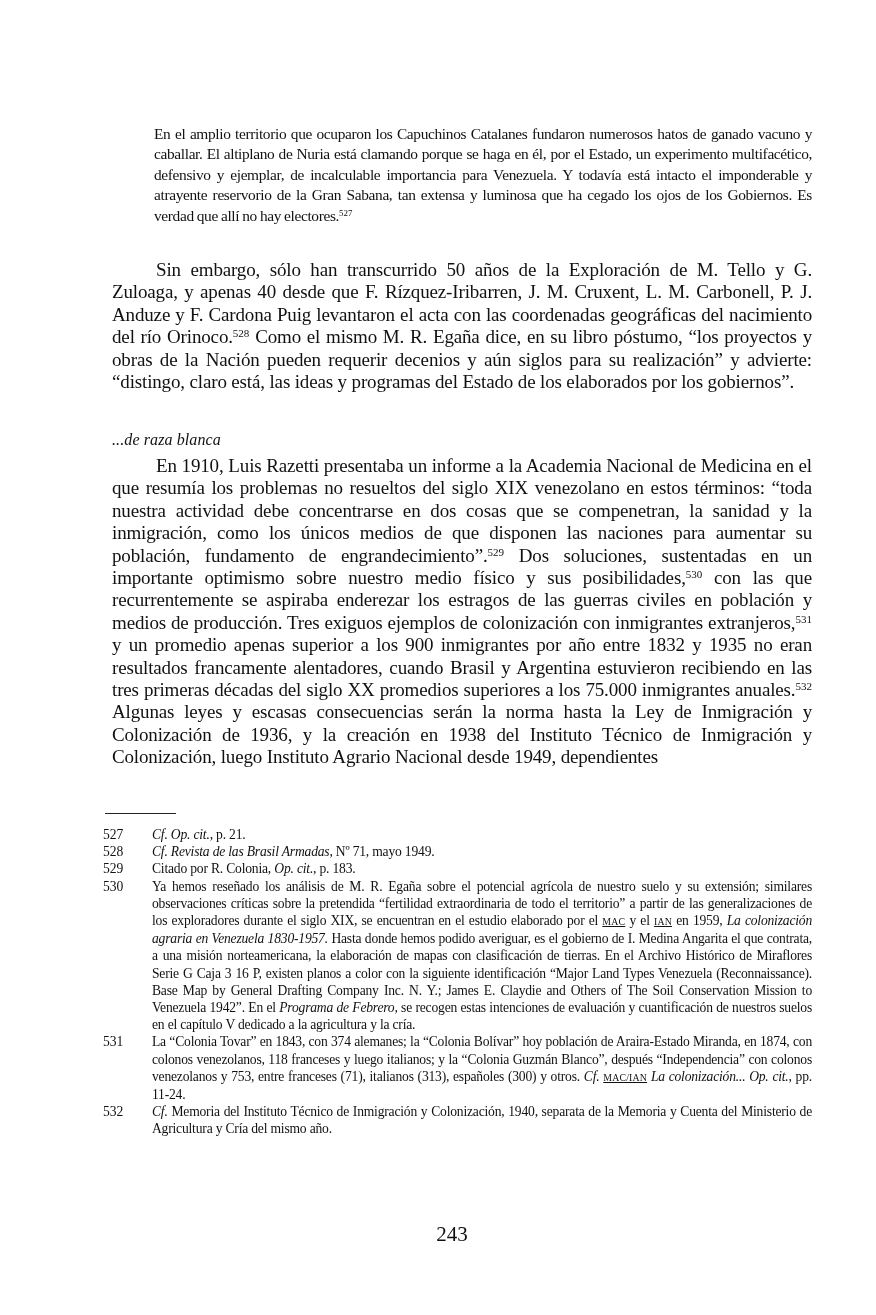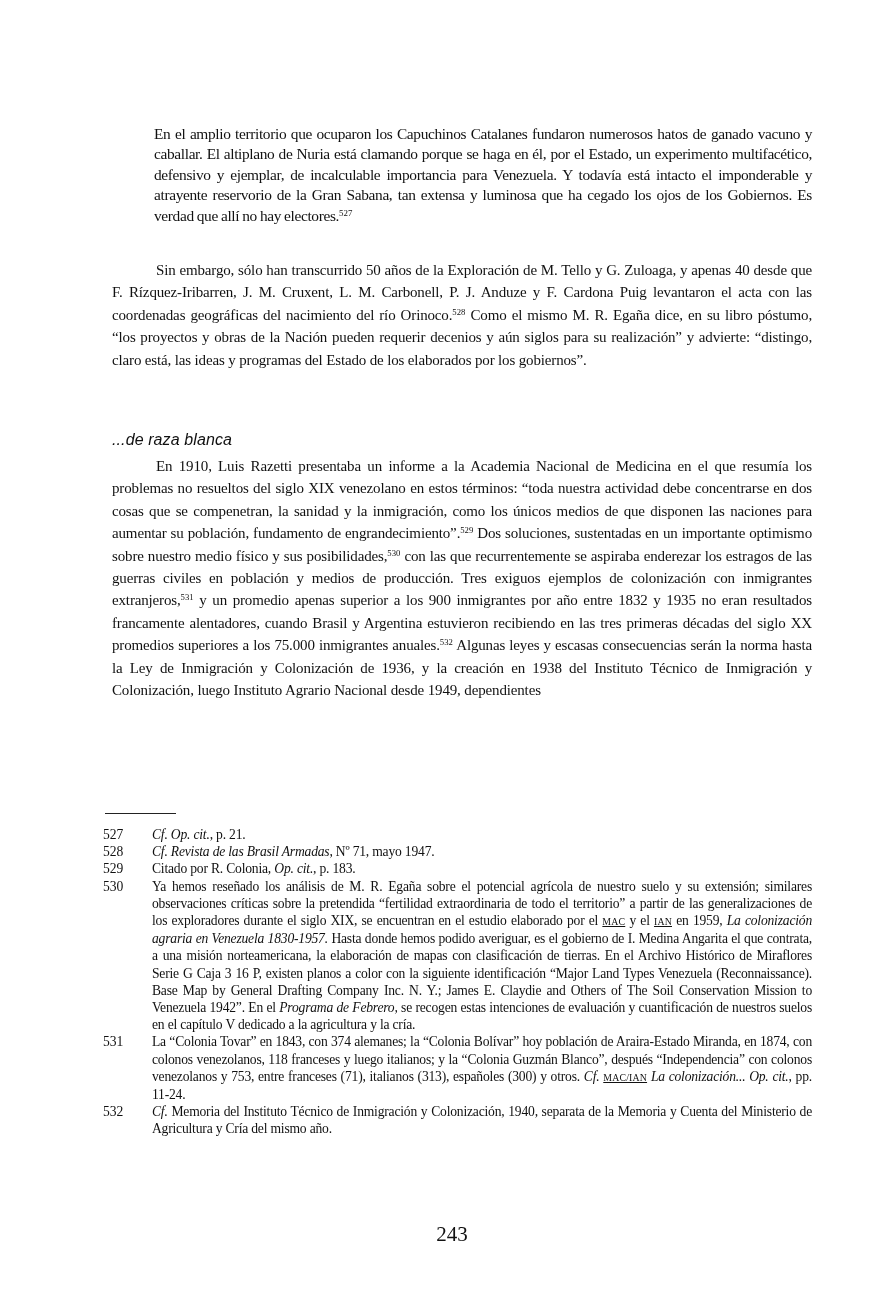--- a/index.html
+++ b/index.html
@@ -6,29 +6,29 @@
   body { width: 876px; height: 1315px; position: relative; overflow: hidden; color: #111111; }
   .page { position: absolute; left: 0; top: 0; width: 748px; height: 1315px; }
 
   .quote {
     position: absolute; left: 154px; top: 124px; width: 658px;
     font-family: "Liberation Serif", serif; font-size: 15.4px; line-height: 20.4px;
     text-align: justify; letter-spacing: -0.35px; word-spacing: -0.5px;
   }
   .body {
     position: absolute; left: 112px; width: 700px;
-    font-family: "Liberation Serif", serif; font-size: 15px; line-height: 22.4px;
+    font-family: "Liberation Serif", serif; font-size: 19px; line-height: 22.4px;
     text-align: justify; letter-spacing: -0.15px;
   }
   .body p { margin: 0; text-indent: 44px; }
   #para1 { top: 259px; }
   #para2 { top: 455px; }
   .section-heading {
     position: absolute; left: 112px; top: 430px;
-    font-family: Liberation Sans, sans-serif; font-style: italic; font-size: 16px; line-height: 20px;
+    font-family: Liberation Serif, serif; font-style: italic; font-size: 16px; line-height: 20px;
     letter-spacing: 0.1px;
   }
   sup.fn { font-size: 0.58em; vertical-align: 0.55em; line-height: 0; letter-spacing: 0; }
 
   .sep { position: absolute; left: 105px; top: 813px; width: 71px; height: 0; border-top: 1px solid #222; }
 
   .footnotes {
     position: absolute; left: 103px; top: 826px; width: 709px;
     font-family: "Liberation Serif", serif; font-size: 13.6px; line-height: 17.2px;
   }
@@ -60,21 +60,21 @@
 
   <div class="sep"></div>
 
   <div class="footnotes" id="footnotes">
       <div class="fn-row">
         <span class="fn-num">527</span>
         <span class="fn-text"><i>Cf. Op. cit.</i><span>, p. 21.</span></span>
       </div>
       <div class="fn-row">
         <span class="fn-num">528</span>
-        <span class="fn-text"><i>Cf. Revista de las Brasil Armadas</i><span>, Nº 71, mayo 1947.</span></span>
+        <span class="fn-text"><i>Cf. Revista de las Brasil Armadas</i><span>, Nº 71, mayo 1949.</span></span>
       </div>
       <div class="fn-row">
         <span class="fn-num">529</span>
         <span class="fn-text"><span>Citado por R. Colonia, </span><i>Op. cit.</i><span>, p. 183.</span></span>
       </div>
       <div class="fn-row">
         <span class="fn-num">530</span>
         <span class="fn-text"><span>Ya hemos reseñado los análisis de M. R. Egaña sobre el potencial agrícola de nuestro suelo y su extensión; similares observaciones críticas sobre la pretendida “fertilidad extraordinaria de todo el territorio” a partir de las generalizaciones de los exploradores durante el siglo XIX, se encuentran en el estudio elaborado por el </span><span class="sc">MAC</span><span> y el </span><span class="sc">IAN</span><span> en 1959, </span><i>La colonización agraria en Venezuela 1830-1957.</i><span> Hasta donde hemos podido averiguar, es el gobierno de I. Medina Angarita el que contrata, a una misión norteamericana, la elaboración de mapas con clasificación de tierras. En el Archivo Histórico de Miraflores Serie G Caja 3 16 P, existen planos a color con la siguiente identificación “Major Land Types Venezuela (Reconnaissance). Base Map by General Drafting Company Inc. N. Y.; James E. Claydie and Others of The Soil Conservation Mission to Venezuela 1942”. En el </span><i>Programa de Febrero,</i><span> se recogen estas intenciones de evaluación y cuantificación de nuestros suelos en el capítulo V dedicado a la agricultura y la cría.</span></span>
       </div>
       <div class="fn-row">

